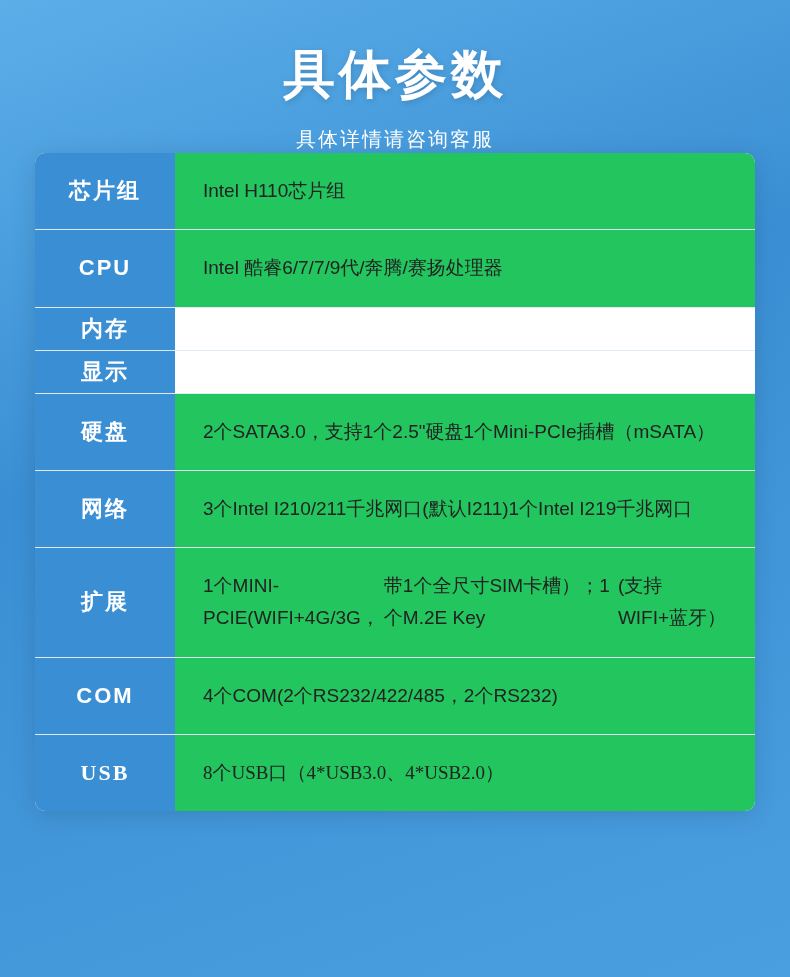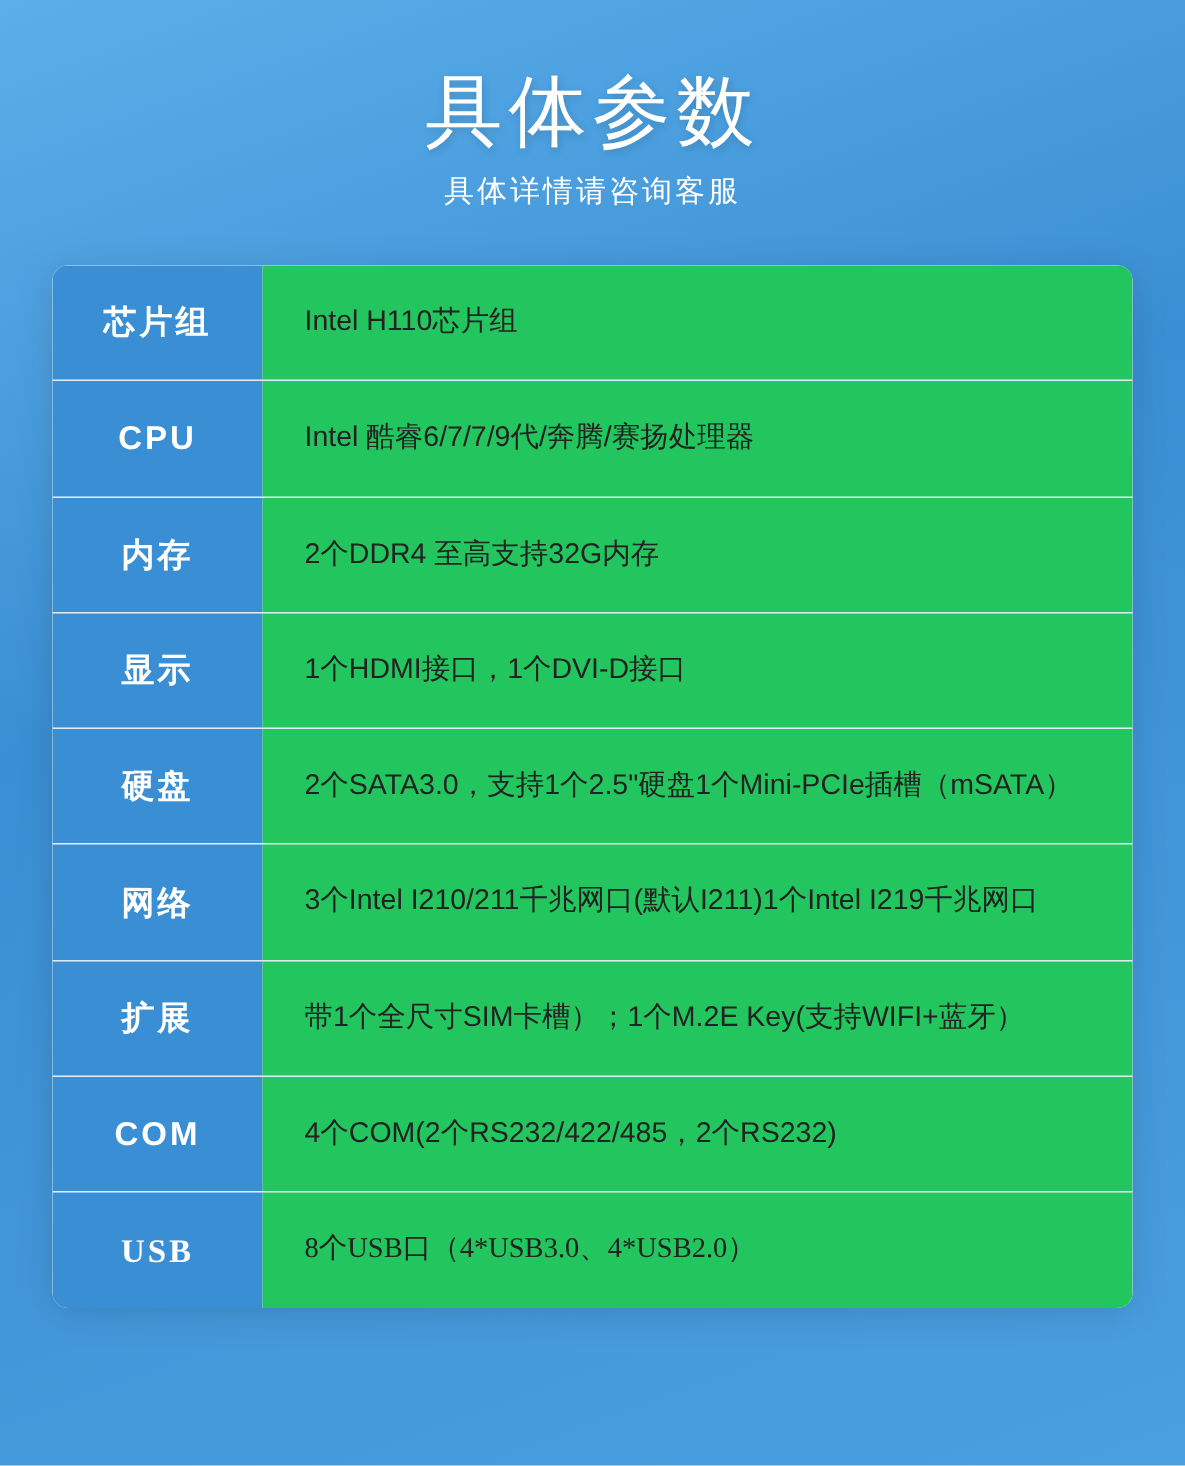--- a/index.html
+++ b/index.html
@@ -14,32 +14,31 @@
       background: linear-gradient(160deg, #5baee8 0%, #3a8fd4 40%, #4a9fe0 100%);
       font-family: "Microsoft YaHei", "PingFang SC", "Hiragino Sans GB", sans-serif;
       display: flex;
       flex-direction: column;
       align-items: center;
       padding: 40px 20px 40px 20px;
     }
 
     .page-title {
       font-size: 52px;
-      font-weight: 400;
+      font-weight: 700;
       color: #ffffff;
       text-shadow: 1px 2px 6px rgba(0,0,0,0.15);
-      margin-bottom: 4px;
+      margin-bottom: 16px;
       letter-spacing: 4px;
     }
 
     .page-subtitle {
       font-size: 20px;
       color: #ffffff;
       font-weight: 500;
-      margin-bottom: 36px;
       letter-spacing: 2px;
     }
 
     .table-container {
       width: 720px;
       background: #ffffff;
       border-radius: 10px;
       overflow: hidden;
       box-shadow: 0 4px 24px rgba(0,0,0,0.13);
     }
@@ -102,47 +101,42 @@
       </div>
     </div>
     <div class="table-row">
       <div class="row-label">CPU</div>
       <div class="row-value">
         <span class="value-text">Intel 酷睿6/7/7/9代/奔腾/赛扬处理器</span>
       </div>
     </div>
     <div class="table-row">
       <div class="row-label">内存</div>
-      <div class="row-value">
-        <span class="value-text">2个DDR4 至高支持32G内存</span>
-      </div>
     </div>
     <div class="table-row">
       <div class="row-label">显示</div>
-      <div class="row-value">
-        <span class="value-text">1个HDMI接口，1个DVI-D接口</span>
-      </div>
     </div>
     <div class="table-row">
       <div class="row-label">硬盘</div>
       <div class="row-value">
         <span class="value-text">2个SATA3.0，支持1个2.5"硬盘</span>
         <span class="value-text">1个Mini-PCIe插槽（mSATA）</span>
       </div>
     </div>
     <div class="table-row">
       <div class="row-label">网络</div>
       <div class="row-value">
         <span class="value-text">3个Intel I210/211千兆网口(默认I211)</span>
         <span class="value-text">1个Intel I219千兆网口</span>
       </div>
     </div>
     <div class="table-row">
       <div class="row-label">扩展</div>
       <div class="row-value">
+        <span class="value-text">1个MINI-PCIE(WIFI+4G/3G，</span>
         <span class="value-text">带1个全尺寸SIM卡槽）；1个M.2E Key</span>
         <span class="value-text">(支持WIFI+蓝牙）</span>
       </div>
     </div>
     <div class="table-row">
       <div class="row-label">COM</div>
       <div class="row-value">
         <span class="value-text">4个COM(2个RS232/422/485，2个RS232)</span>
       </div>
     </div>

